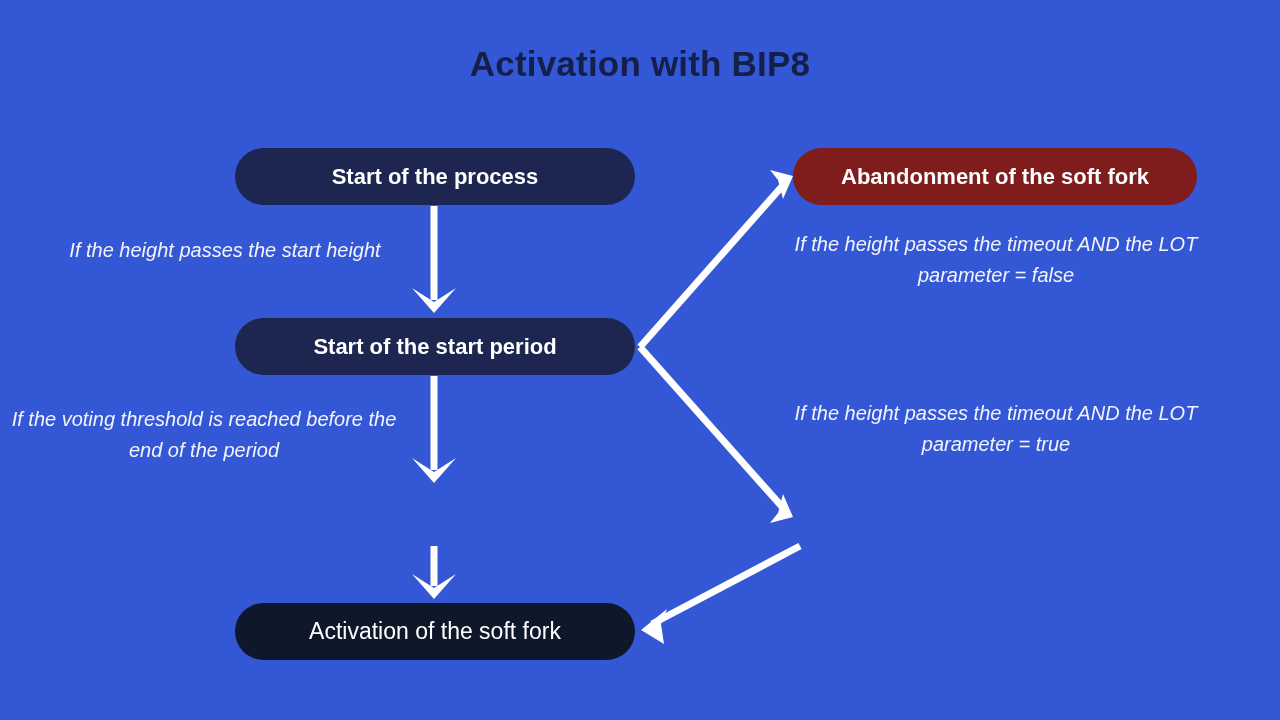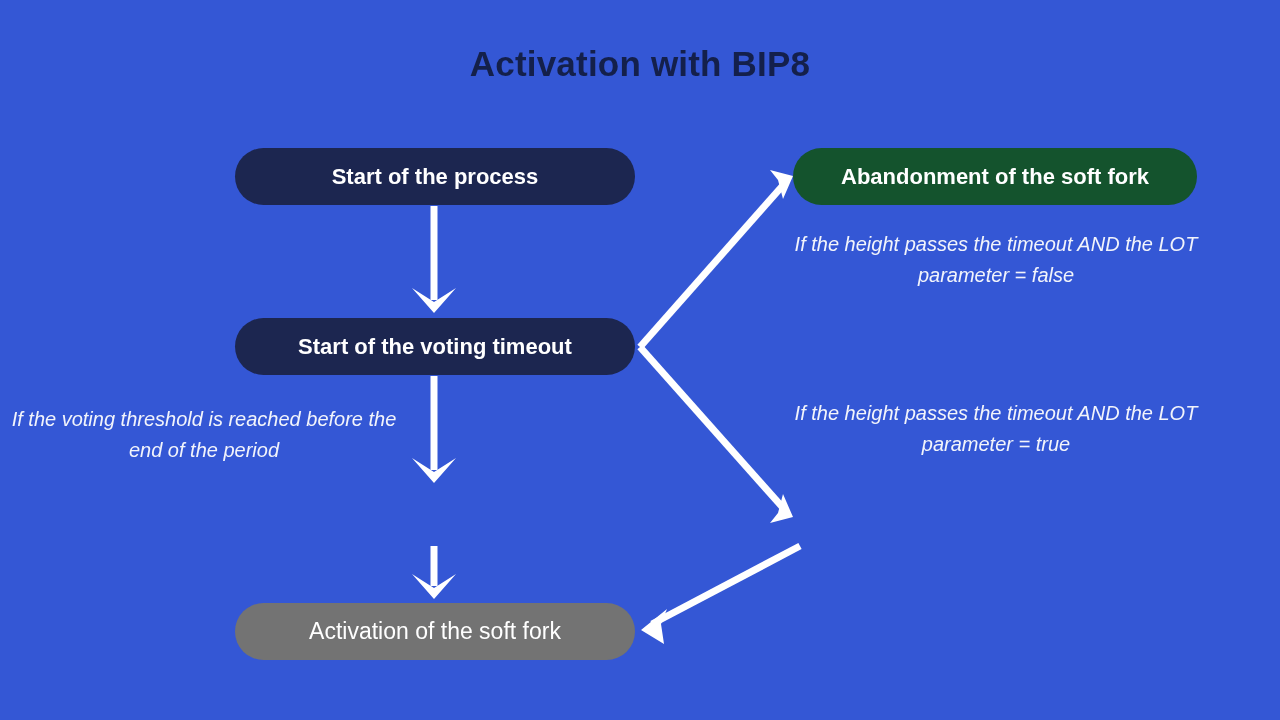--- a/index.html
+++ b/index.html
@@ -46,22 +46,22 @@
     border-radius: 999px;
     color: #ffffff;
     font-size: 22px;
     font-weight: bold;
     text-align: center;
     box-sizing: border-box;
     padding: 0 16px;
     line-height: 1;
   }
   .node-navy   { background: #1c2650; }
-  .node-black  { background: #14532d; }
-  .node-orange { background: #737373; font-weight: normal; font-size: 23px; align-items: center; }
+  .node-black  { background: #7f1d1d; }
+  .node-orange { background: #0f172a; font-weight: normal; font-size: 23px; align-items: center; }
 
   .edge-label {
     position: absolute;
     color: #f2f4fb;
     font-size: 20px;
     font-style: italic;
     text-align: center;
     line-height: 1.55;
     box-sizing: border-box;
   }
@@ -108,29 +108,30 @@
 
   <div class="node node-navy" style="left:235px; top:148px; width:400px; height:57px;">
     <span>Start of the process</span>
   </div>
 
   <div class="node node-black" style="left:793px; top:148px; width:404px; height:57px;">
     <span>Abandonment of the soft fork</span>
   </div>
 
   <div class="node node-navy" style="left:235px; top:318px; width:400px; height:57px;">
-    <span>Start of the voting timeout</span>
+    <span>Start of the start period</span>
   </div>
 
 
 
   <div class="node node-orange" style="left:235px; top:603px; width:400px; height:57px;">
     <span>Activation of the soft fork</span>
   </div>
 
+  <div class="edge-label" style="left:62px; top:235px; width:326px;">If the height passes the start height</div>
 
   <div class="edge-label" style="left:750px; top:229px; width:492px;">If the height passes the timeout AND the LOT parameter = false</div>
 
   <div class="edge-label" style="left:750px; top:398px; width:492px;">If the height passes the timeout AND the LOT parameter = true</div>
 
   <div class="edge-label" style="left:4px; top:404px; width:400px;">If the voting threshold is reached before the end of the period</div>
 
 </div>
 
 </body></html>

